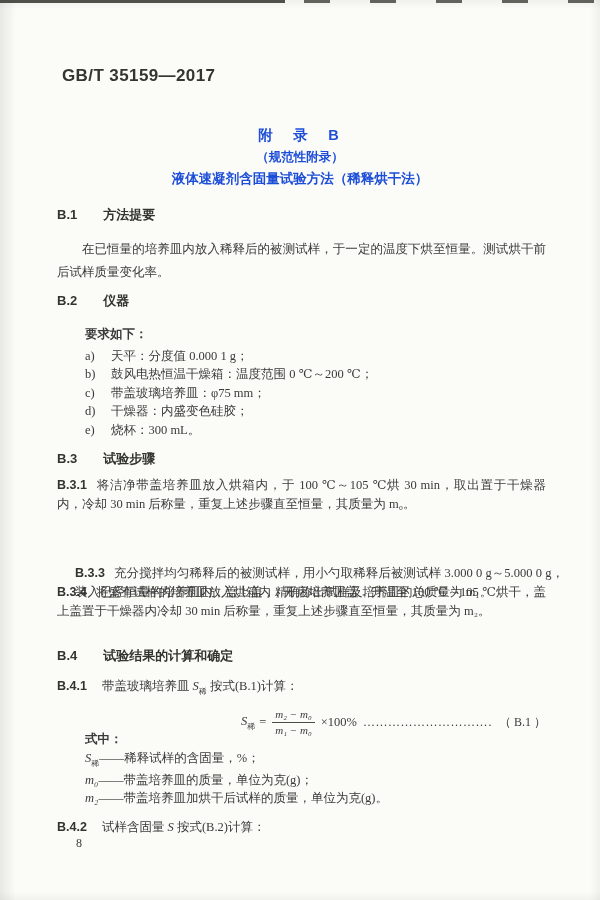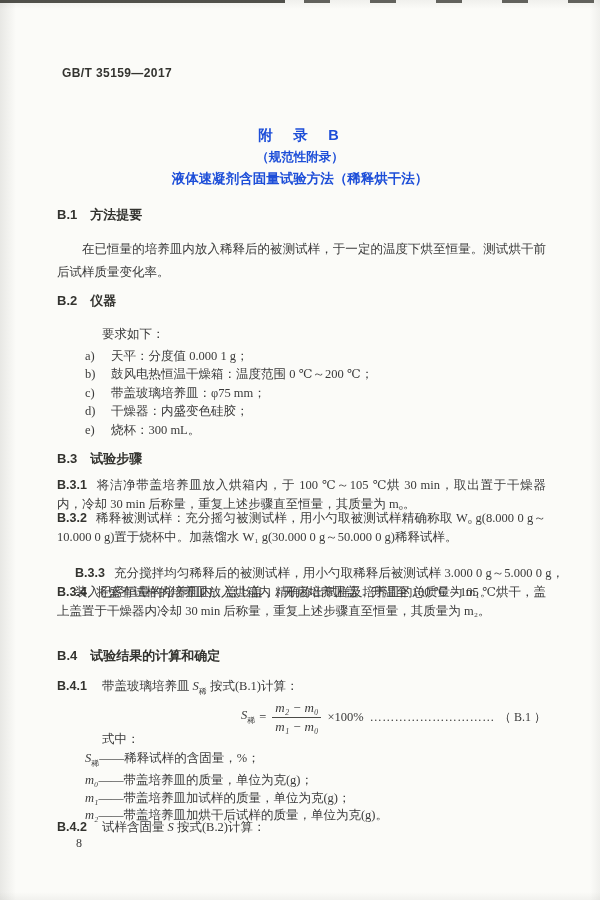--- a/index.html
+++ b/index.html
@@ -19,38 +19,38 @@
   }
   .scan-strip{
     position:absolute;top:0;left:0;width:100%;height:3px;opacity:.85;
     background:
       linear-gradient(90deg,#35352f 0 285px, transparent 285px),
       repeating-linear-gradient(90deg, transparent 0 40px, #4a4a44 40px 66px);
   }
   .hdr{
     position:absolute;left:62px;top:66px;
     font-family:"Liberation Sans","DejaVu Sans",sans-serif;
-    font-weight:bold;font-size:12px;letter-spacing:.4px;color:#343430;
+    font-weight:bold;font-size:17px;letter-spacing:.4px;color:#343430;
   }
   .centered{position:absolute;left:0;width:100%;text-align:center;
     font-family:"Liberation Sans","DejaVu Sans",sans-serif;font-weight:bold;color:#1d4ed8;}
   .t1{top:126px;font-size:14.5px;letter-spacing:3px;}
   .t2{top:149px;font-size:12.5px;}
   .t3{top:170px;font-size:13.5px;}
   .sec-heading{
     position:absolute;left:57px;
     font-family:"Liberation Sans","DejaVu Sans",sans-serif;
     font-weight:bold;font-size:13px;color:#33332f;
   }
-  .sec-heading .sec-num{margin-right:13px;}
+  .sec-heading .sec-num{margin-right:26px;}
   .para{
     position:absolute;left:57px;width:489px;text-align:justify;
     line-height:22.5px;text-indent:2em;
   }
-  .intro-line{position:absolute;left:102px;}
+  .intro-line{position:absolute;left:85px;font-weight:bold;}
   .req-list{position:absolute;left:85px;width:460px;}
   .req-item{display:flex;line-height:18.4px;}
   .req-item .li-label{width:26px;flex:0 0 26px;}
   .step{
     position:absolute;left:57px;width:489px;text-align:justify;line-height:18.6px;
   }
   .step .step-num{
     font-family:"Liberation Sans","DejaVu Sans",sans-serif;
     font-weight:bold;color:#33332f;margin-right:9px;
   }
@@ -59,21 +59,21 @@
     font-family:"Liberation Sans","DejaVu Sans",sans-serif;
     font-weight:bold;color:#33332f;margin-right:15px;
   }
   .var{font-style:italic;}
   sub.cjk-sub{font-size:8px;font-style:normal;}
   .formula-line{
     position:absolute;left:57px;width:489px;display:flex;align-items:center;
     padding-left:184px;box-sizing:border-box;
   }
   .formula{display:inline-flex;align-items:center;gap:4px;white-space:nowrap;}
-  .frac{display:inline-block;text-align:center;font-style:italic;font-size:13px;line-height:1.2;margin:0 2px;vertical-align:middle;}
+  .frac{display:inline-block;text-align:center;font-style:italic;font-size:11px;line-height:1.2;margin:8px 2px;vertical-align:middle;}
   .frac .num{display:block;border-bottom:1px solid #4a4a46;padding:0 3px 1px;}
   .frac .den{display:block;padding:1px 3px 0;}
   .dots{flex:1;overflow:hidden;white-space:nowrap;margin:0 6px;font-size:12px;letter-spacing:0.5px;}
   .eq-ref{font-size:12px;white-space:nowrap;}
   .def-list{position:absolute;left:85px;width:460px;}
   .def-row{line-height:17.6px;}
   .pageno{position:absolute;left:76px;top:836px;font-size:12px;}
 </style>
 </head>
 <body>
@@ -118,23 +118,20 @@
         <span>烧杯：300 mL。</span>
     </div>
   </div>
 
   <div class="sec-heading" style="top:450px">
     <span class="sec-num">B.3</span><span>试验步骤</span>
   </div>
   <p class="step" style="top:476px;margin:0">
     <span class="step-num">B.3.1</span><span>将洁净带盖培养皿放入烘箱内，于 100 ℃～105 ℃烘 30 min，取出置于干燥器内，冷却 30 min 后称量，重复上述步骤直至恒量，其质量为 m₀。</span>
   </p>
-  <p class="step" style="top:509px;margin:0">
-    <span class="step-num">B.3.2</span><span>稀释被测试样：充分摇匀被测试样，用小勺取被测试样精确称取 W₀ g(8.000 0 g～10.000 0 g)置于烧杯中。加蒸馏水 W₁ g(30.000 0 g～50.000 0 g)稀释试样。</span>
-  </p>
   <p class="step" style="top:546px;margin:18px">
     <span class="step-num">B.3.3</span><span>充分搅拌均匀稀释后的被测试样，用小勺取稀释后被测试样 3.000 0 g～5.000 0 g，装入已经恒量的培养皿内，盖上盖，精确称出试样及培养皿的总质量为 m₁。</span>
   </p>
   <p class="step" style="top:583px;margin:0">
     <span class="step-num">B.3.4</span><span>将盛有试样的培养皿放入烘箱内，开启培养皿盖，升温至 100 ℃～105 ℃烘干，盖上盖置于干燥器内冷却 30 min 后称量，重复上述步骤直至恒量，其质量为 m₂。</span>
   </p>
 
   <div class="sec-heading" style="top:647px">
     <span class="sec-num">B.4</span><span>试验结果的计算和确定</span>
   </div>
@@ -160,23 +157,20 @@
   <div class="intro-line" style="top:731px">式中：</div>
 
   <div class="def-list" style="top:750px">
     <div class="def-row">
       <span class="var">S</span><sub class="cjk-sub">稀</sub><span>——稀释试样的含固量，%；</span>
     </div>
     <div class="def-row">
       <span class="var">m₀</span><span>——带盖培养皿的质量，单位为克(g)；</span>
     </div>
     <div class="def-row">
-      <span class="var">m₁</span><span>——带盖培养皿加试样的质量，单位为克(g)；</span>
-    </div>
-    <div class="def-row">
       <span class="var">m₂</span><span>——带盖培养皿加烘干后试样的质量，单位为克(g)。</span>
     </div>
   </div>
 
   <div class="calc-line" style="top:819px">
     <span class="step-num">B.4.2</span><span>试样含固量 </span><span class="var">S</span><span> 按式(B.2)计算：</span>
   </div>
 
   <div class="pageno">8</div>
 </div>

